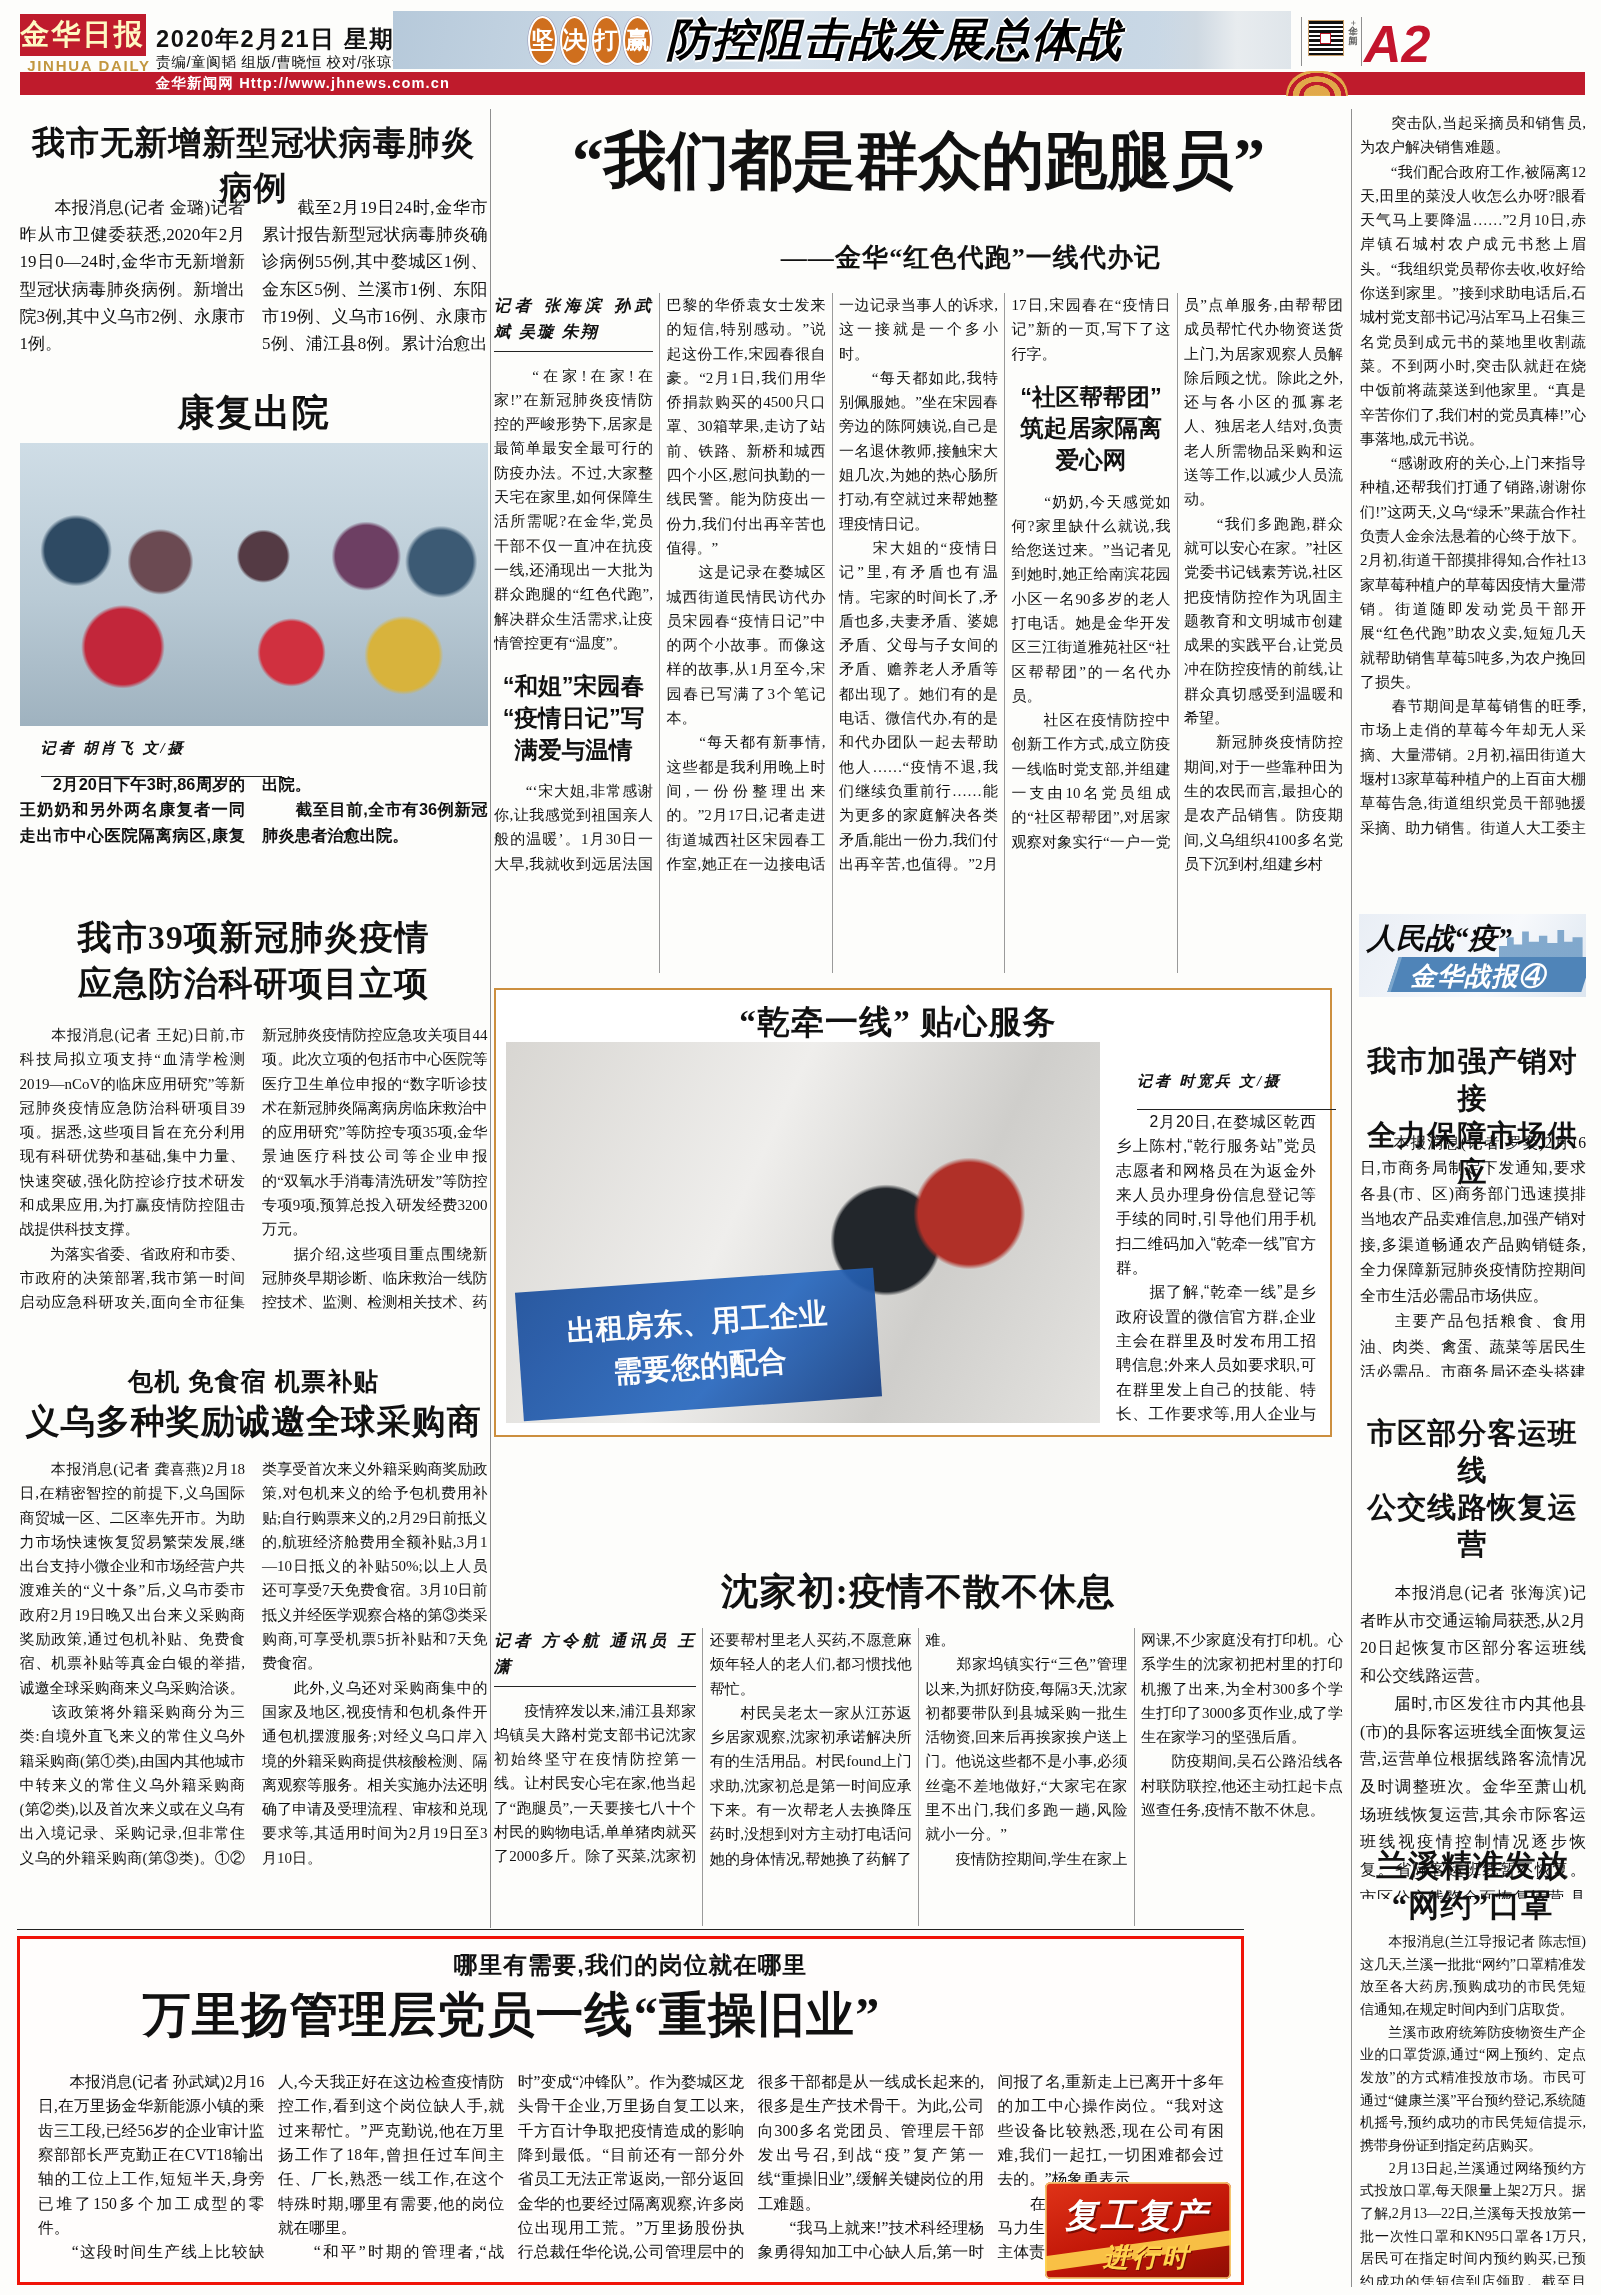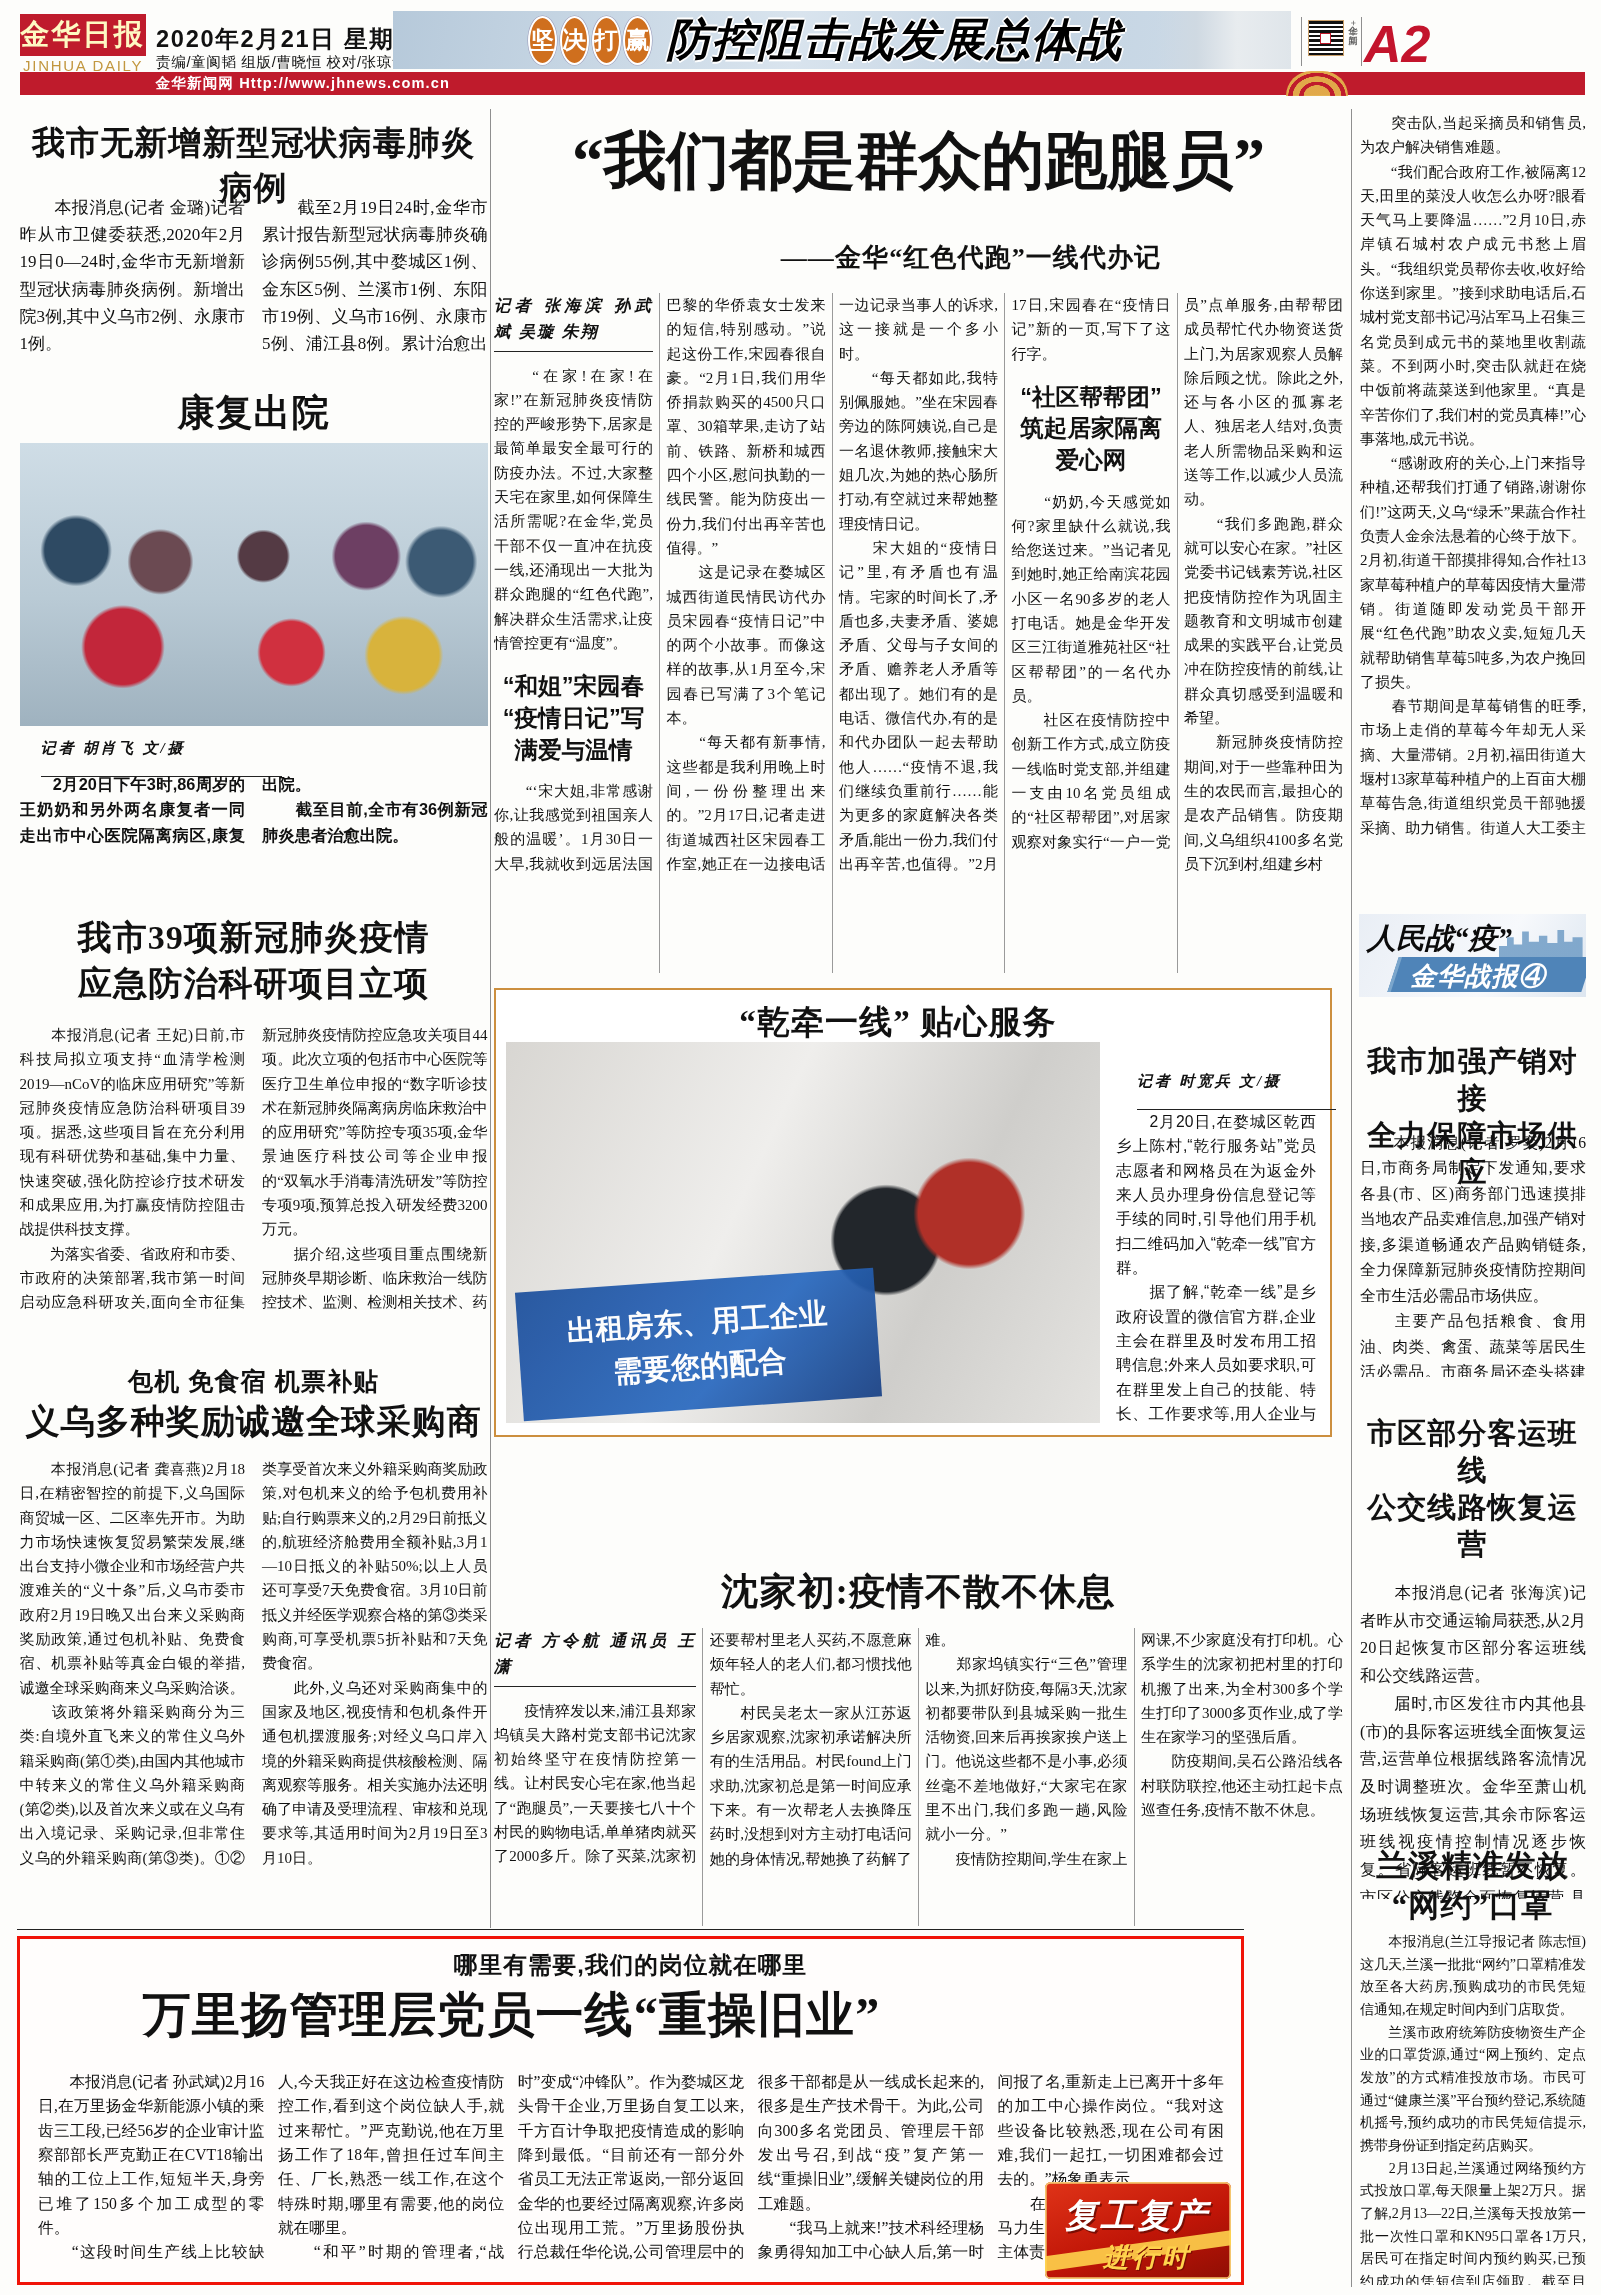--- a/index.html
+++ b/index.html
@@ -18,22 +18,22 @@
   .subhead { font-weight:900; text-align:center; font-size:23.6px; line-height:1.35;
              margin:15.7px 0 12.4px 0; white-space:pre-line; font-family:"Liberation Sans","DejaVu Sans",sans-serif; }
   .cols5 { column-count:5; column-gap:13.5px; column-rule:0.6px solid #9a9a9a; }
   .cols4 { column-count:4; column-gap:13.5px; column-rule:0.6px solid #9a9a9a; }
   .cols2 { column-count:2; column-gap:17px; }
   .vrule { width:0.6px; background:#8f8f8f; }
   
   #logo-box { left:19.6px; top:13.5px; width:126px; height:42px; background:#bf1b2c; color:#fef9c3;
               display:flex; align-items:center; justify-content:center; font-size:29px; font-weight:900;
               letter-spacing:2.2px; transform-origin:left top; }
-  #logo-en { left:15.7px; top:57px; width:135px; text-align:center; color:#c2973f;
-             font-size:15px; font-weight:normal; letter-spacing:1.7px; }
+  #logo-en { left:15.7px; top:57px; width:135px; text-align:right; color:#c2973f;
+             font-size:15px; font-weight:bold; letter-spacing:1.7px; }
   #red-bar { left:19.6px; top:72px; width:1565px; height:22.5px; background:#bf1b2c; color:#fff;
              font-size:14.6px; font-weight:bold; display:flex; align-items:center; padding-left:136px; letter-spacing:1.1px; }
   #gold-fan { left:1286px; top:71px; width:62px; height:25px;
               background:radial-gradient(ellipse at 50% 100%, #e3b04b 0 30%, #bf1b2c 31% 40%, #e3b04b 41% 55%, #bf1b2c 56% 65%, #e3b04b 66% 100%);
               border-radius:31px 31px 0 0; opacity:.95; }
   #slogan-banner { left:393px; top:11.2px; width:898px; height:58px;
       background:linear-gradient(100deg,#b6c9da 0%,#d9e4ee 45%,#c3d3e2 70%,#cfdde9 100%); display:flex; align-items:center; }
   .oval { width:29px; height:49px; background:#cf6f1e; border:2.2px solid #fff; border-radius:50%;
           color:#fff; font-weight:900; font-size:23.6px; display:flex; align-items:center; justify-content:center;
           margin-right:2.8px; box-shadow:0 0 0 0.6px #9a9dbb; }

